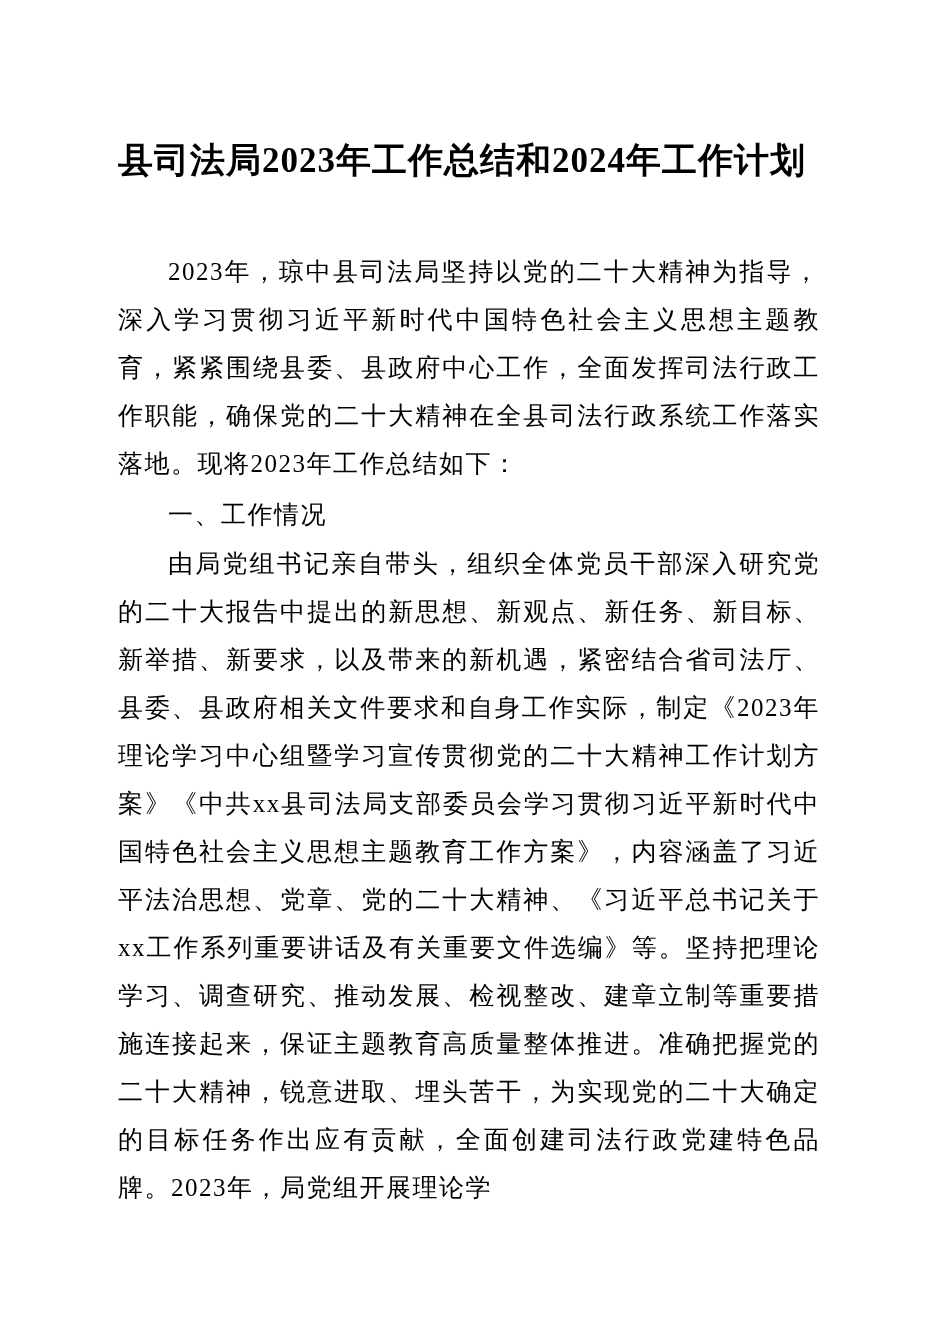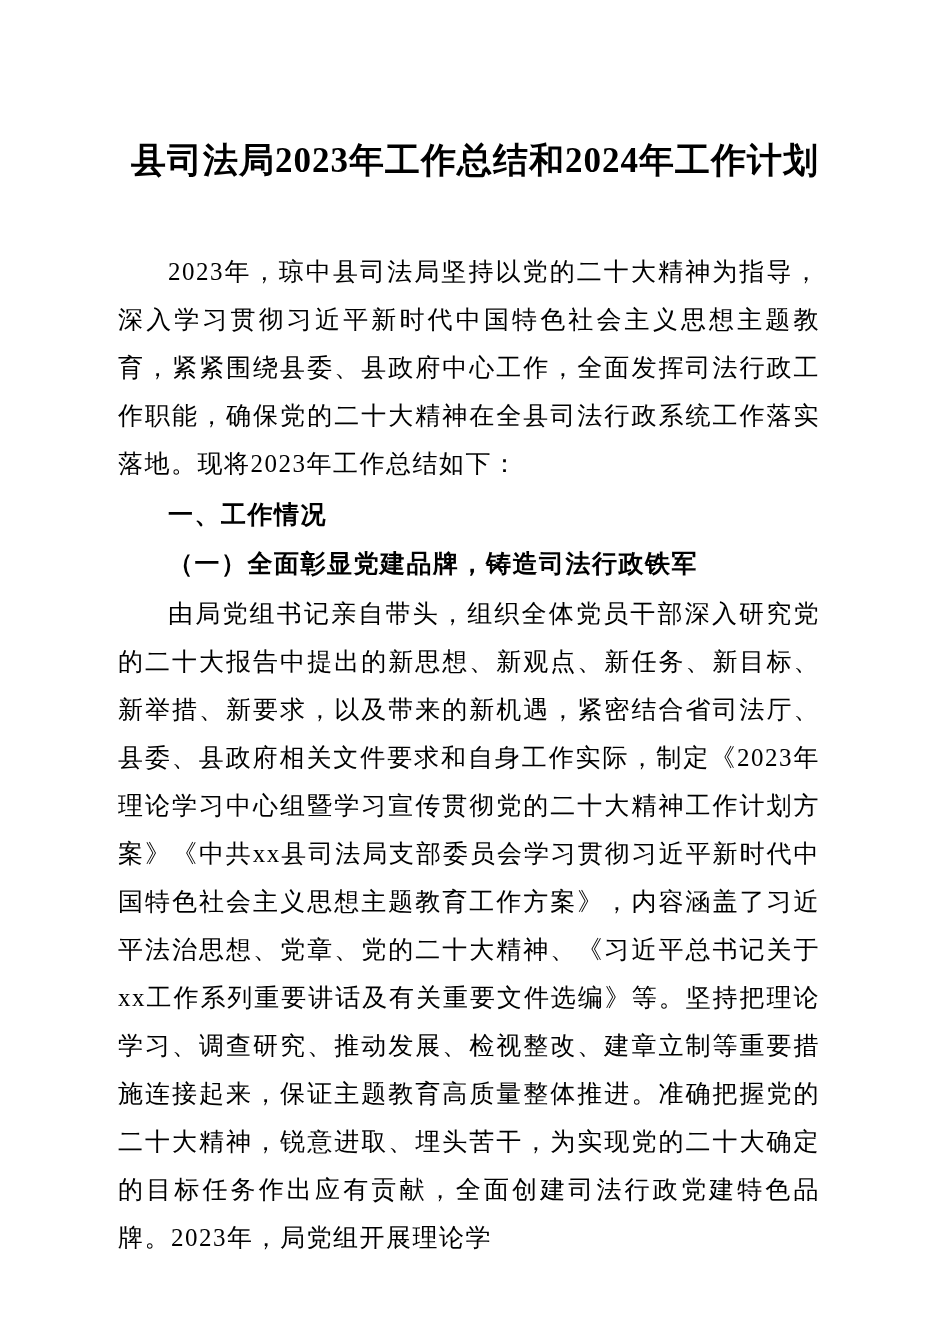--- a/index.html
+++ b/index.html
@@ -15,38 +15,38 @@
     background: #ffffff;
     overflow: hidden;
     box-sizing: border-box;
     padding: 120px 118px 0 118px;
     font-family: "Liberation Serif", "DejaVu Serif", serif;
     color: #000000;
   }
   .doc-title {
     font-size: 35px;
     font-weight: bold;
-    text-align: center;
+    text-align: left;
     line-height: 1.3;
     margin: 18px 0 64px 0;
     letter-spacing: 1px;
     font-family: "Liberation Serif", "DejaVu Serif", serif;
   }
   .para {
     font-size: 25px;
     line-height: 1.92;
     text-align: justify;
     text-indent: 2em;
     margin: 0 12px 2px 0;
     letter-spacing: 1.5px;
     word-break: break-all;
   }
   .heading-1 {
     font-size: 25px;
-    font-weight: bold;
+    font-weight: normal;
     line-height: 1.92;
     text-indent: 2em;
     margin: 0 0 2px 0;
     letter-spacing: 1.5px;
     font-family: "Liberation Sans", "DejaVu Sans", sans-serif;
   }
   .heading-2 {
     font-size: 25px;
     font-weight: bold;
     line-height: 1.92;
@@ -59,16 +59,15 @@
 </head>
 <body>
 
 <div class="page">
   <h1 class="doc-title">县司法局2023年工作总结和2024年工作计划</h1>
 
   <p class="para">2023年，琼中县司法局坚持以党的二十大精神为指导，深入学习贯彻习近平新时代中国特色社会主义思想主题教育，紧紧围绕县委、县政府中心工作，全面发挥司法行政工作职能，确保党的二十大精神在全县司法行政系统工作落实落地。现将2023年工作总结如下：</p>
 
   <p class="heading-1">一、工作情况</p>
 
-  <p class="heading-2">（一）全面彰显党建品牌，铸造司法行政铁军</p>
 
   <p class="para">由局党组书记亲自带头，组织全体党员干部深入研究党的二十大报告中提出的新思想、新观点、新任务、新目标、新举措、新要求，以及带来的新机遇，紧密结合省司法厅、县委、县政府相关文件要求和自身工作实际，制定《2023年理论学习中心组暨学习宣传贯彻党的二十大精神工作计划方案》《中共xx县司法局支部委员会学习贯彻习近平新时代中国特色社会主义思想主题教育工作方案》，内容涵盖了习近平法治思想、党章、党的二十大精神、《习近平总书记关于xx工作系列重要讲话及有关重要文件选编》等。坚持把理论学习、调查研究、推动发展、检视整改、建章立制等重要措施连接起来，保证主题教育高质量整体推进。准确把握党的二十大精神，锐意进取、埋头苦干，为实现党的二十大确定的目标任务作出应有贡献，全面创建司法行政党建特色品牌。2023年，局党组开展理论学</p>
 </div>
 
 </body></html>

